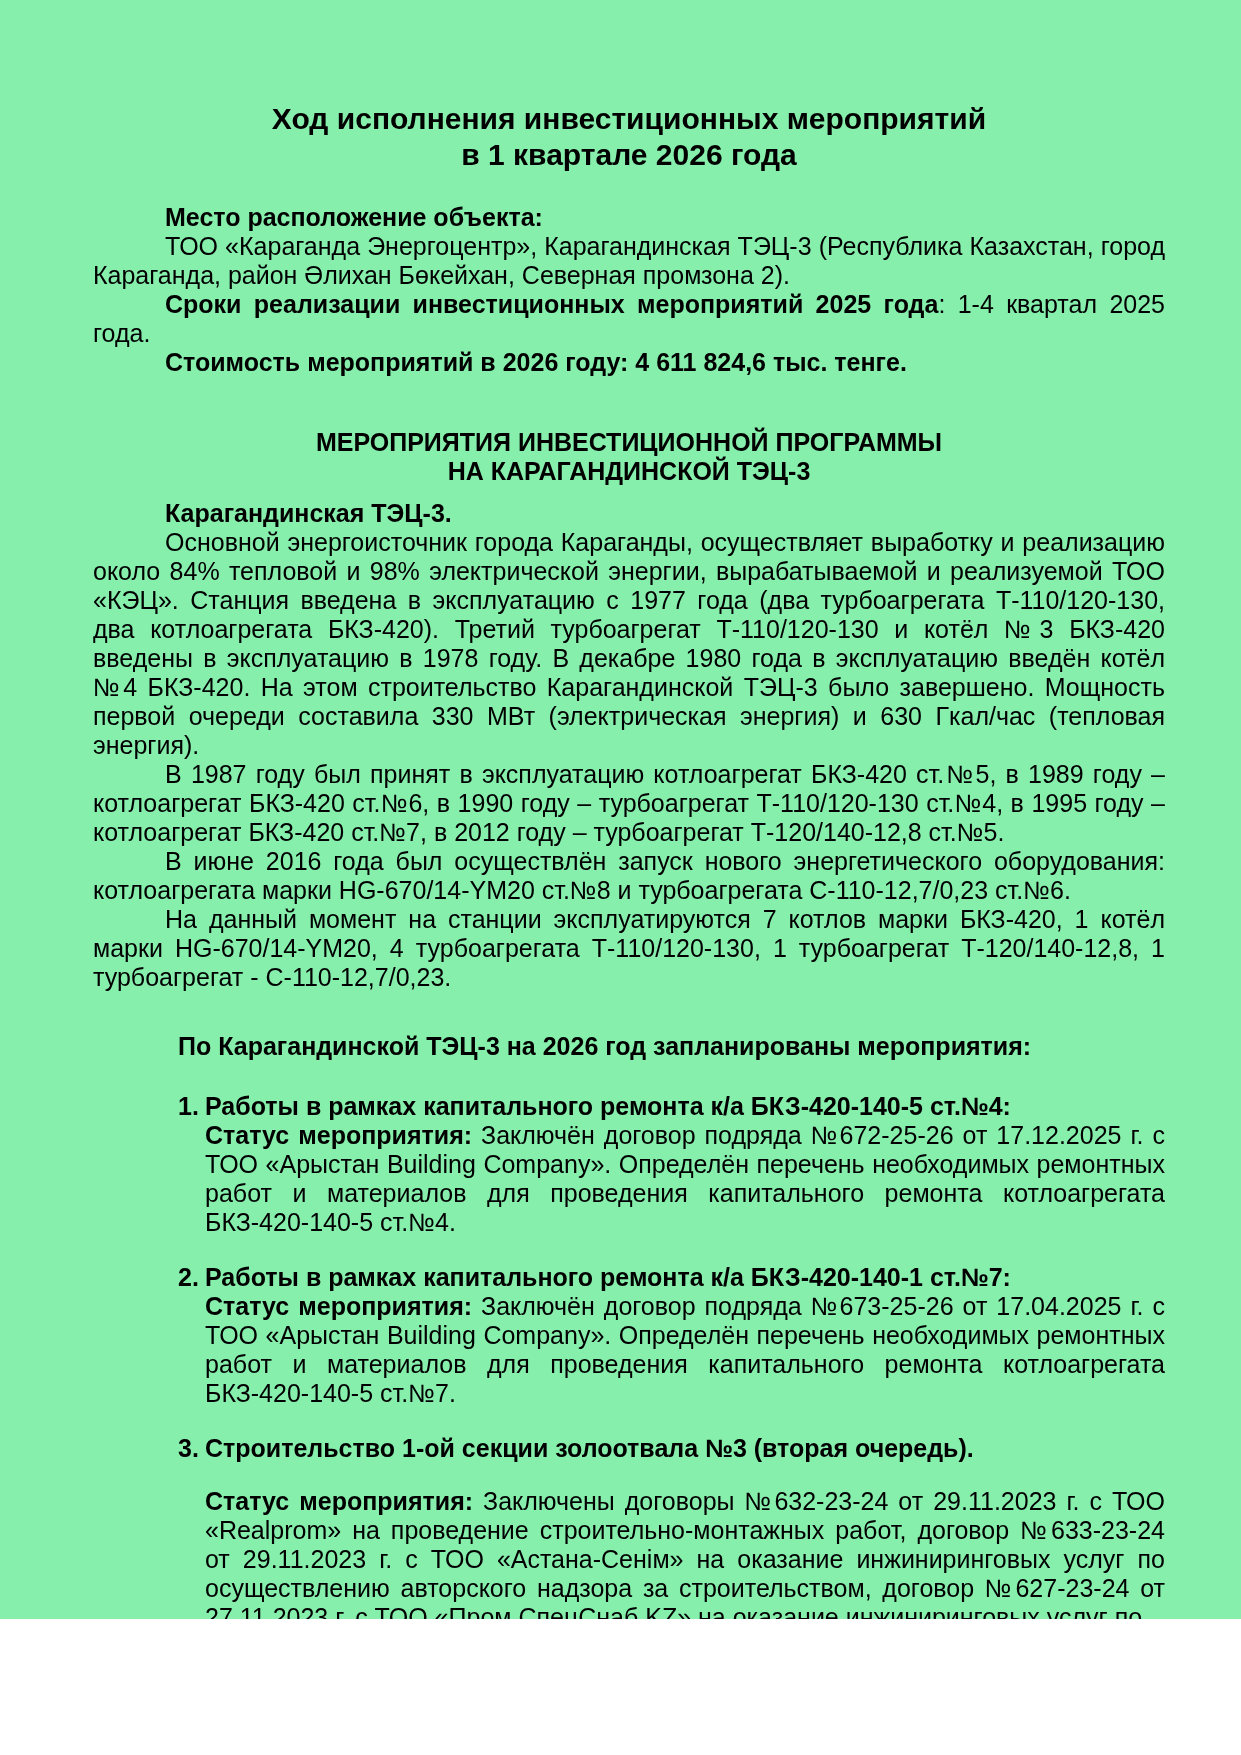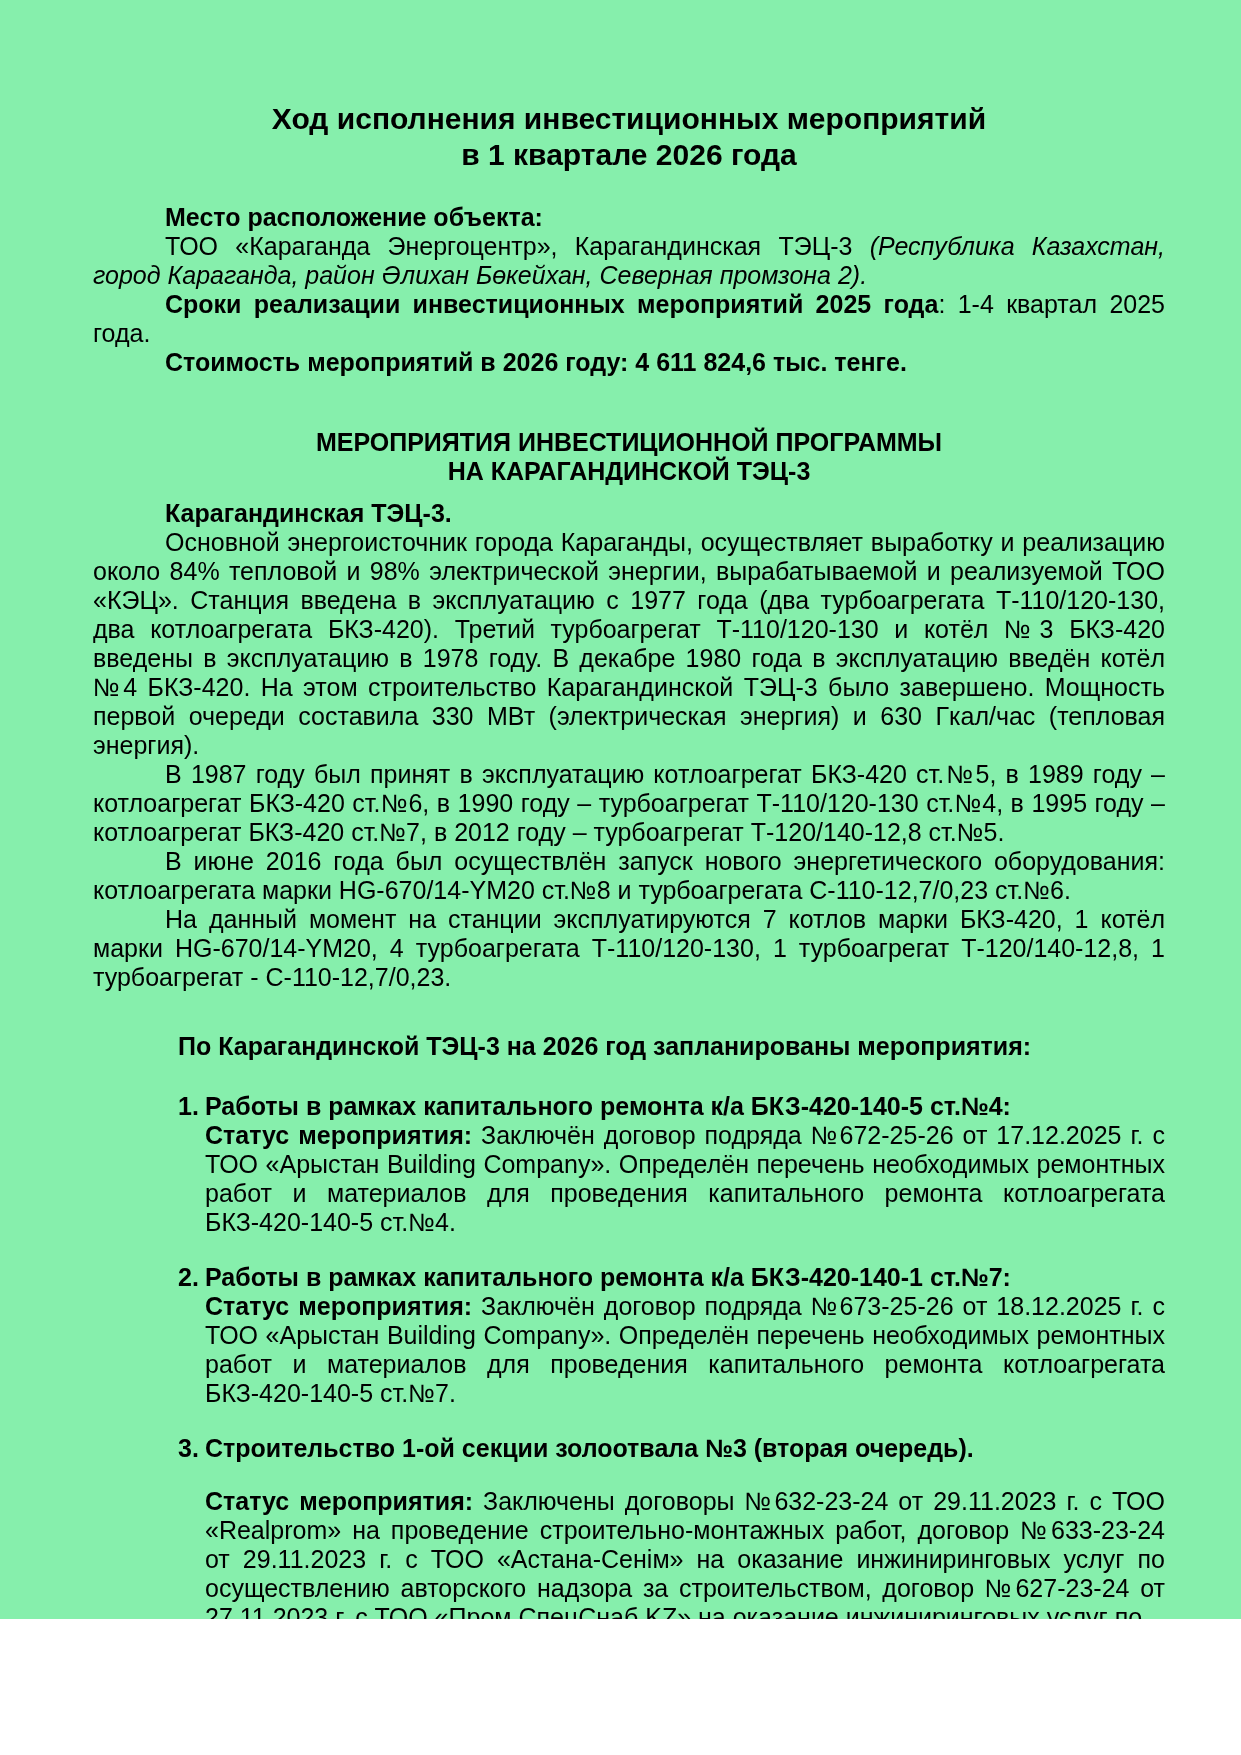--- a/index.html
+++ b/index.html
@@ -22,21 +22,21 @@
     font-weight: 700;
     text-align: center;
     margin: 0 0 30px 0;
   }
   .para {
     margin: 0;
     text-align: justify;
     text-indent: 72px;
   }
   .b { font-weight: 700; }
-  .i { font-style: italic; }
+  .i { }
   .program-heading {
     margin: 51px 0 0 0;
     font-weight: 700;
     text-align: center;
   }
   .station-heading {
     margin: 13px 0 0 0;
     font-weight: 700;
     text-indent: 72px;
     text-align: left;
@@ -101,21 +101,21 @@
     <div class="item-title">
       <span class="item-num">1.</span><span>Работы в рамках капитального ремонта к/а БКЗ-420-140-5 ст.№4:</span>
     </div>
     <p class="status"><span class="b">Статус мероприятия:</span> <span>Заключён договор подряда №672-25-26 от 17.12.2025 г. с ТОО «Арыстан Building Company». Определён перечень необходимых ремонтных работ и материалов для проведения капитального ремонта котлоагрегата БКЗ-420-140-5 ст.№4.</span></p>
   </div>
 
   <div class="item">
     <div class="item-title">
       <span class="item-num">2.</span><span>Работы в рамках капитального ремонта к/а БКЗ-420-140-1 ст.№7:</span>
     </div>
-    <p class="status"><span class="b">Статус мероприятия:</span> <span>Заключён договор подряда №673-25-26 от 18.12.2025 г. с ТОО «Арыстан Building Company». Определён перечень необходимых ремонтных работ и материалов для проведения капитального ремонта котлоагрегата БКЗ-420-140-5 ст.№7.</span></p>
+    <p class="status"><span class="b">Статус мероприятия:</span> <span>Заключён договор подряда №673-25-26 от 17.04.2025 г. с ТОО «Арыстан Building Company». Определён перечень необходимых ремонтных работ и материалов для проведения капитального ремонта котлоагрегата БКЗ-420-140-5 ст.№7.</span></p>
   </div>
 
   <div class="item gap">
     <div class="item-title">
       <span class="item-num">3.</span><span>Строительство 1-ой секции золоотвала №3 (вторая очередь).</span>
     </div>
     <p class="status"><span class="b">Статус мероприятия:</span> <span>Заключены договоры №632-23-24 от 29.11.2023 г. с ТОО «Realprom» на проведение строительно-монтажных работ, договор №633-23-24 от 29.11.2023 г. с ТОО «Астана-Сенім» на оказание инжиниринговых услуг по осуществлению авторского надзора за строительством, договор №627-23-24 от 27.11.2023 г. с ТОО «Пром СпецСнаб.KZ» на оказание инжиниринговых услуг по</span></p>
   </div>
 
   <div class="page-number">3</div>

